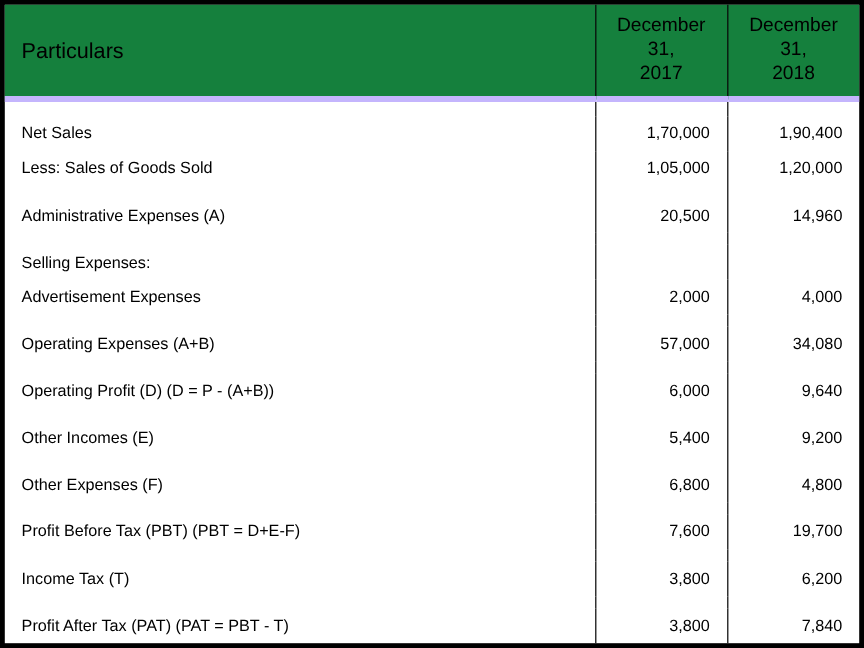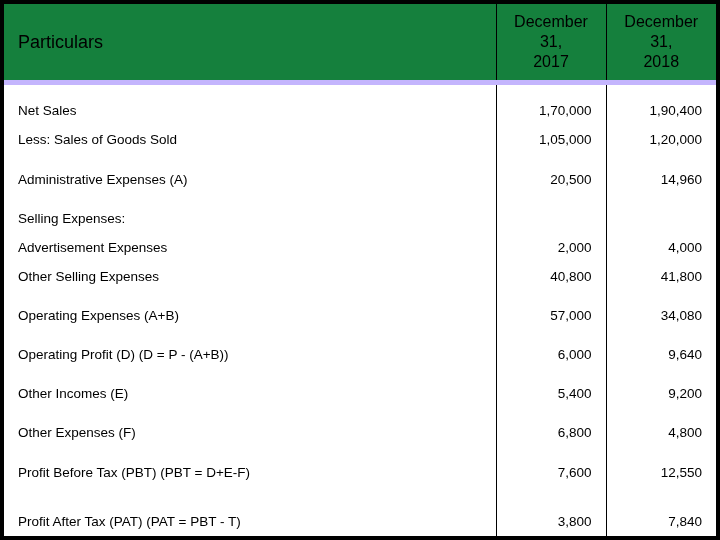--- a/index.html
+++ b/index.html
@@ -107,25 +107,20 @@
         <tr>
           <td>Selling Expenses:</td>
           <td class="num"></td>
           <td class="num"></td>
         </tr>
         <tr>
           <td>Advertisement Expenses</td>
           <td class="num">2,000</td>
           <td class="num">4,000</td>
         </tr>
-        <tr>
-          <td>Other Selling Expenses</td>
-          <td class="num">40,800</td>
-          <td class="num">41,800</td>
-        </tr>
         <tr class="spacer">
           <td></td>
           <td></td>
           <td></td>
         </tr>
         <tr>
           <td>Operating Expenses (A+B)</td>
           <td class="num">57,000</td>
           <td class="num">34,080</td>
         </tr>
@@ -160,26 +155,31 @@
           <td class="num">4,800</td>
         </tr>
         <tr class="spacer">
           <td></td>
           <td></td>
           <td></td>
         </tr>
         <tr>
           <td>Profit Before Tax (PBT) (PBT = D+E-F)</td>
           <td class="num">7,600</td>
-          <td class="num">12,550</td>
+          <td class="num">19,700</td>
         </tr>
         <tr class="spacer">
           <td></td>
           <td></td>
           <td></td>
+        </tr>
+        <tr>
+          <td>Income Tax (T)</td>
+          <td class="num">3,800</td>
+          <td class="num">6,200</td>
         </tr>
         <tr class="spacer">
           <td></td>
           <td></td>
           <td></td>
         </tr>
         <tr>
           <td>Profit After Tax (PAT) (PAT = PBT - T)</td>
           <td class="num">3,800</td>
           <td class="num">7,840</td>

